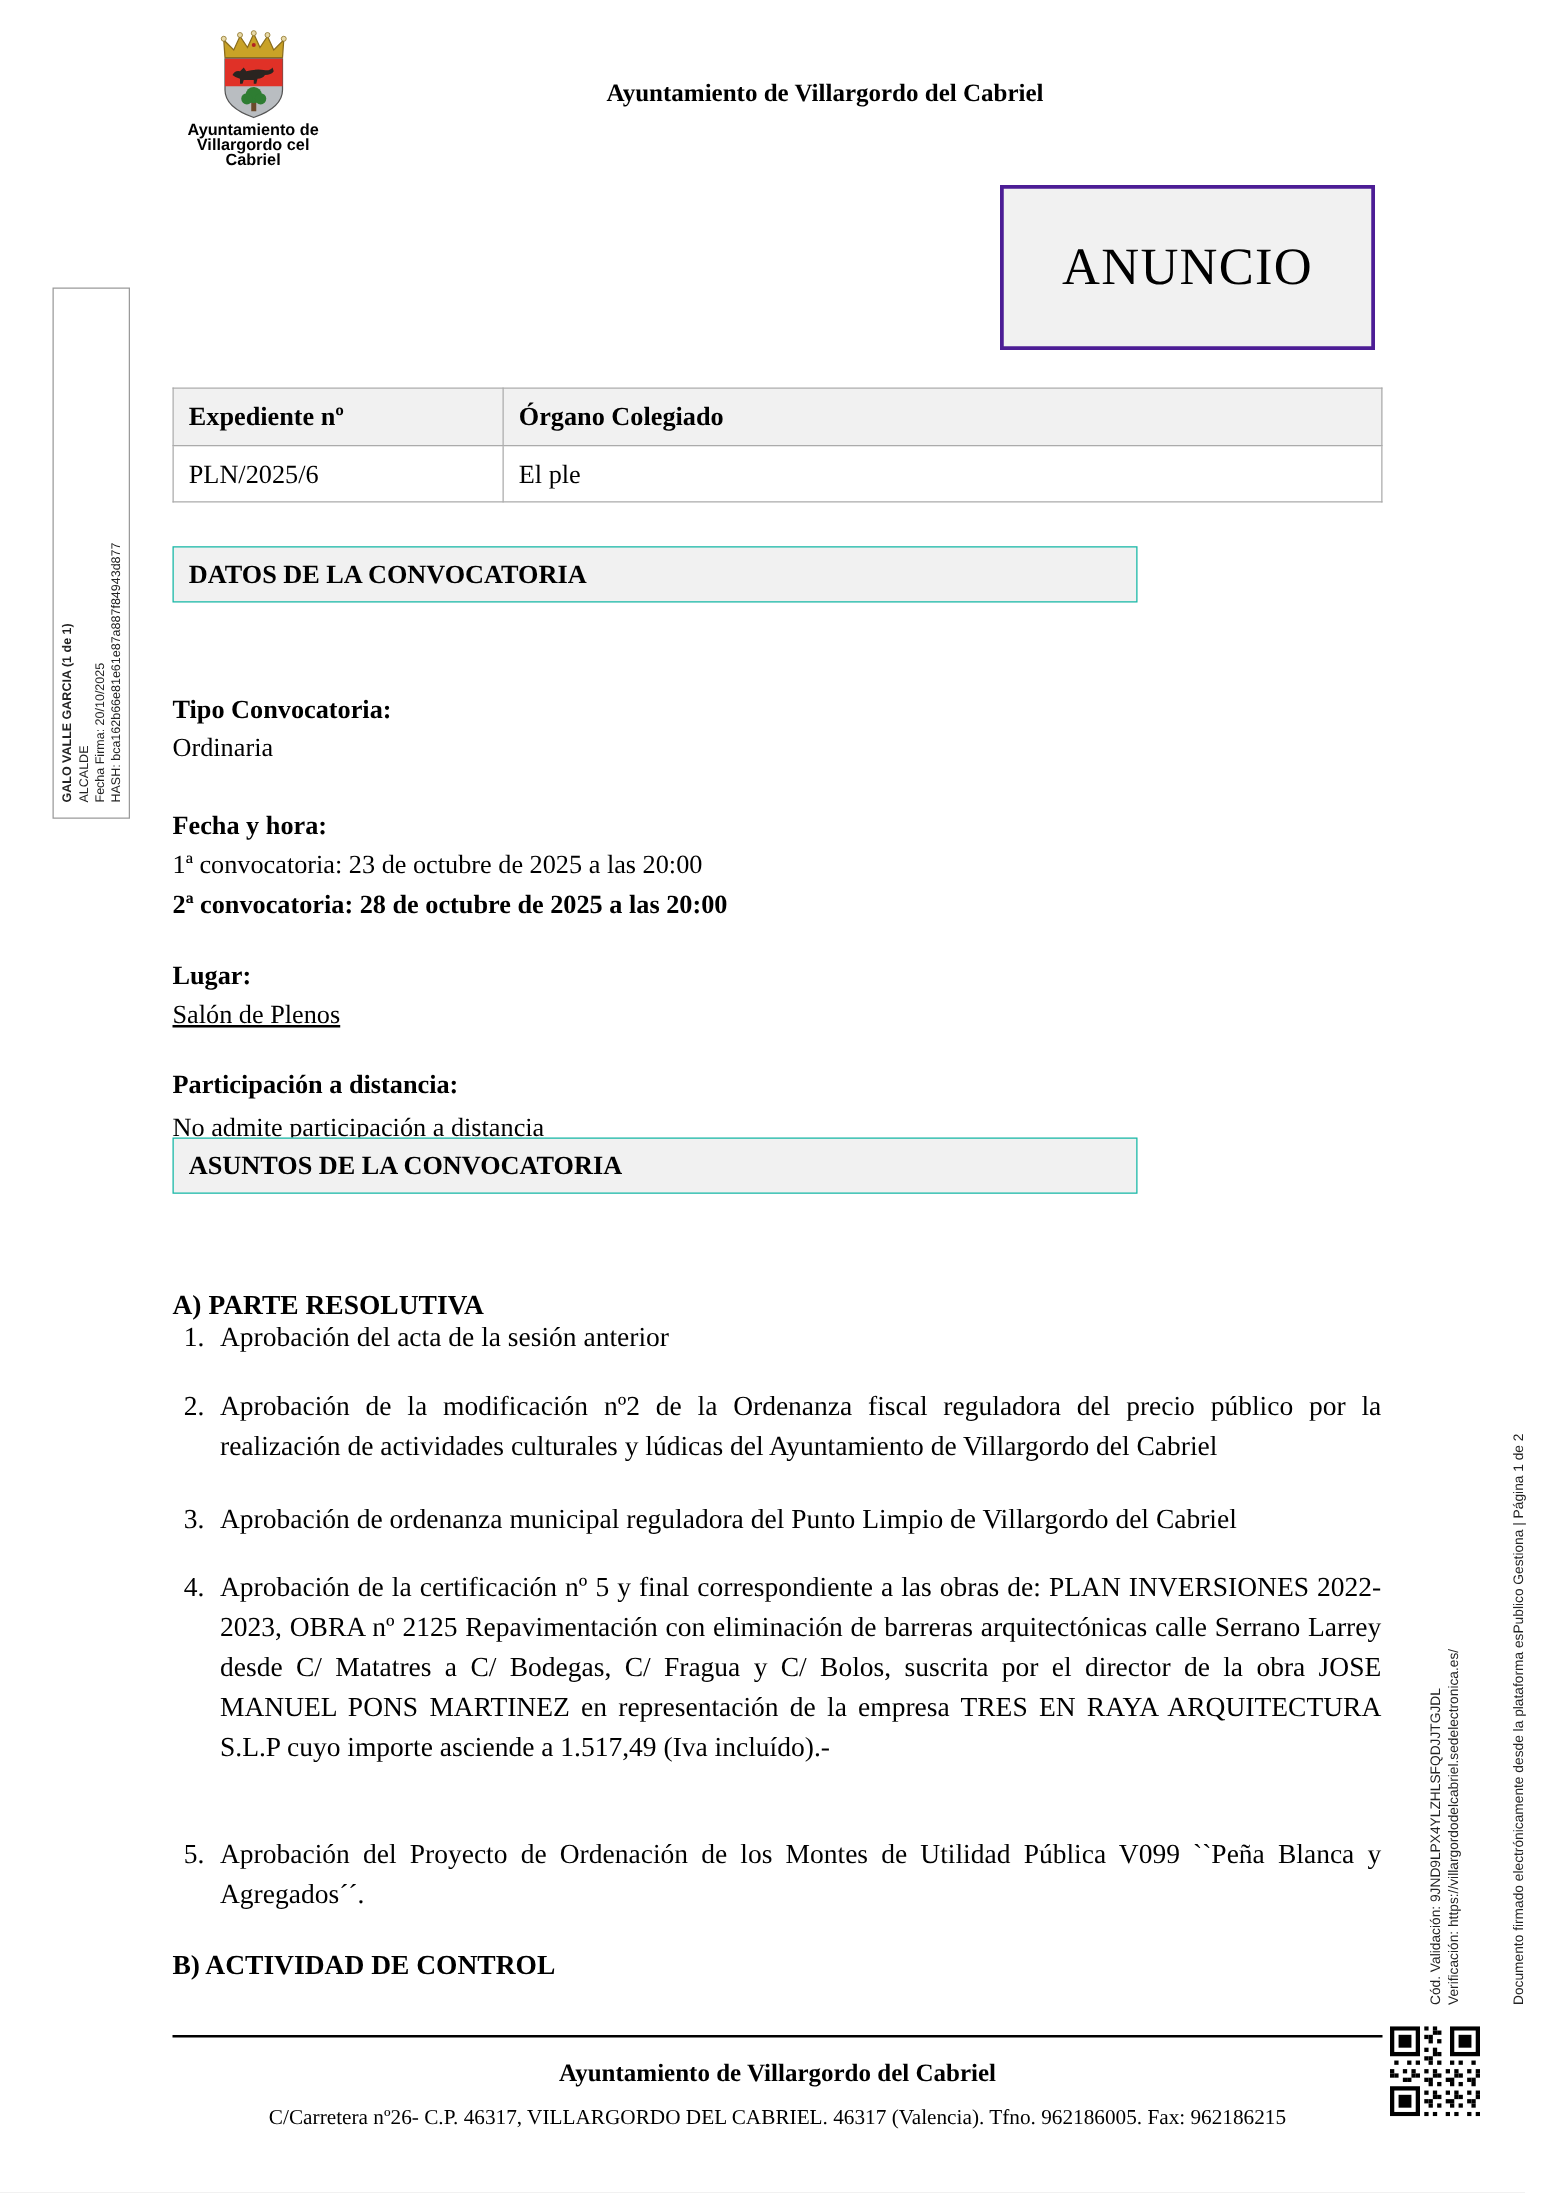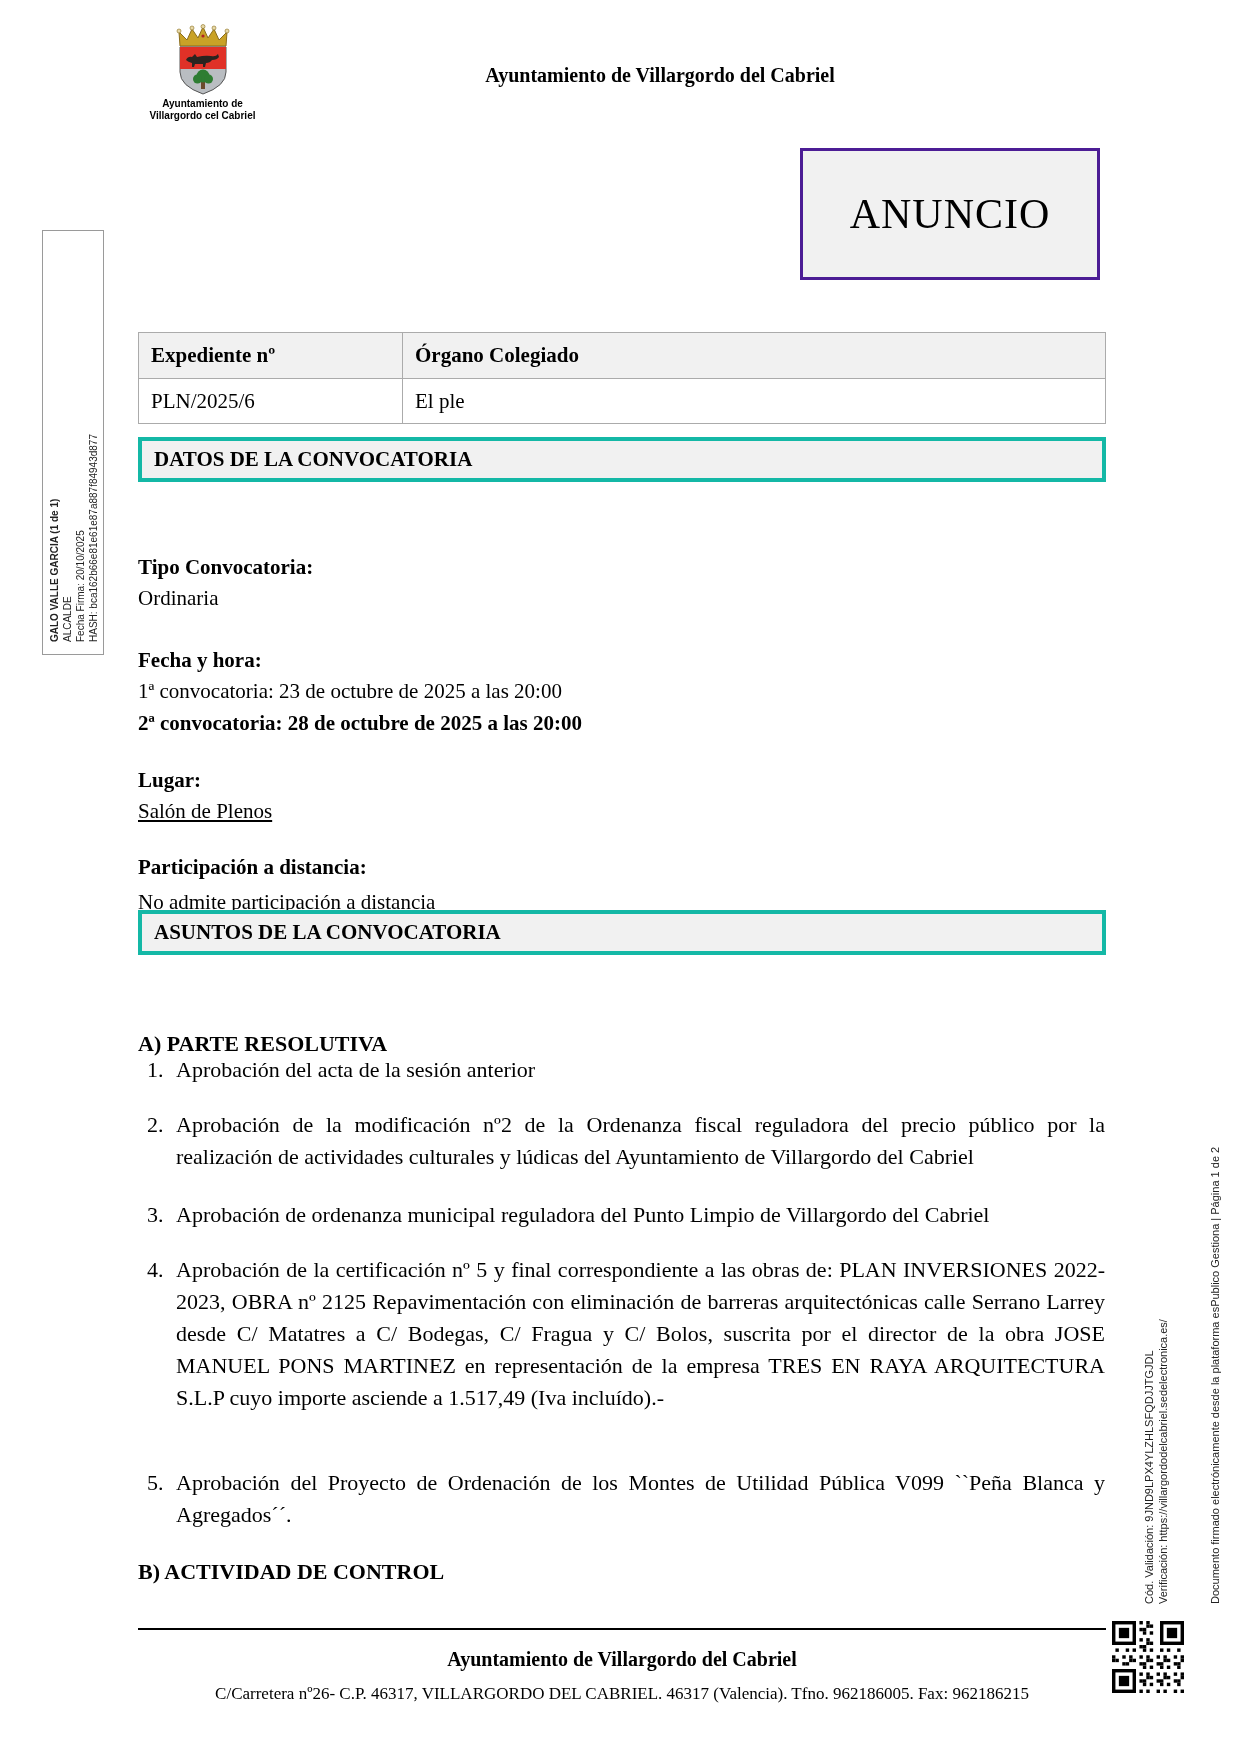--- a/index.html
+++ b/index.html
@@ -2,33 +2,33 @@
 <html><head>
 <meta charset="utf-8">
 <style>
   html,body{margin:0;padding:0;background:#e8e8e8;}
   .page{position:relative;width:1241px;height:1754px;background:#ffffff;margin:0 auto;
         font-family:"Liberation Serif", serif;color:#000;overflow:hidden;}
   .abs{position:absolute;}
   .bold{font-weight:bold;}
   
   .coat-caption{left:140px;top:98px;width:125px;text-align:center;
-    font-family:"Liberation Sans", sans-serif;font-size:10px;font-weight:bold;line-height:12px;}
+    font-family:"Liberation Sans", sans-serif;font-size:13px;font-weight:bold;line-height:12px;}
   .doc-title{left:350px;top:64px;width:620px;text-align:center;font-size:20px;font-weight:bold;}
   
   .anuncio-box{left:800px;top:148px;width:294px;height:126px;background:#f1f1f1;
     border:3px solid #4c1d95;display:flex;align-items:center;justify-content:center;
     font-size:42px;letter-spacing:1px;}
   
-  .exp-table{left:138px;top:310px;width:968px;border-collapse:collapse;table-layout:fixed;margin-top:22px;}
+  .exp-table{left:138px;top:310px;width:968px;border-collapse:collapse;table-layout:fixed;}
   .exp-table td{border:1px solid #ababab;font-size:21px;padding:0 0 0 12px;height:44px;vertical-align:middle;}
   .exp-table tr.head td{background:#f1f1f1;font-weight:bold;height:45px;}
   .col1{width:251px;}
   
-  .bar{left:138px;width:968px;height:45px;background:#f1f1f1;border:4px solid #14b8a6;
+  .bar{left:138px;width:772px;height:45px;background:#f1f1f1;border:1px solid #14b8a6;
     box-sizing:border-box;display:flex;align-items:center;padding-left:12px;
     font-size:21px;font-weight:bold;}
   
   .line{left:138px;width:968px;font-size:21px;line-height:31px;margin-top:32px;}
   
   .item{left:176px;width:929px;font-size:22px;line-height:32px;text-align:justify;position:absolute;}
   .item .num{position:absolute;left:-29px;top:0;width:26px;text-align:left;}
   .heading{left:138px;width:968px;font-size:22px;font-weight:bold;}
   
   .footer-rule{left:138px;top:1628px;width:968px;border-top:2px solid #000;height:0;}

